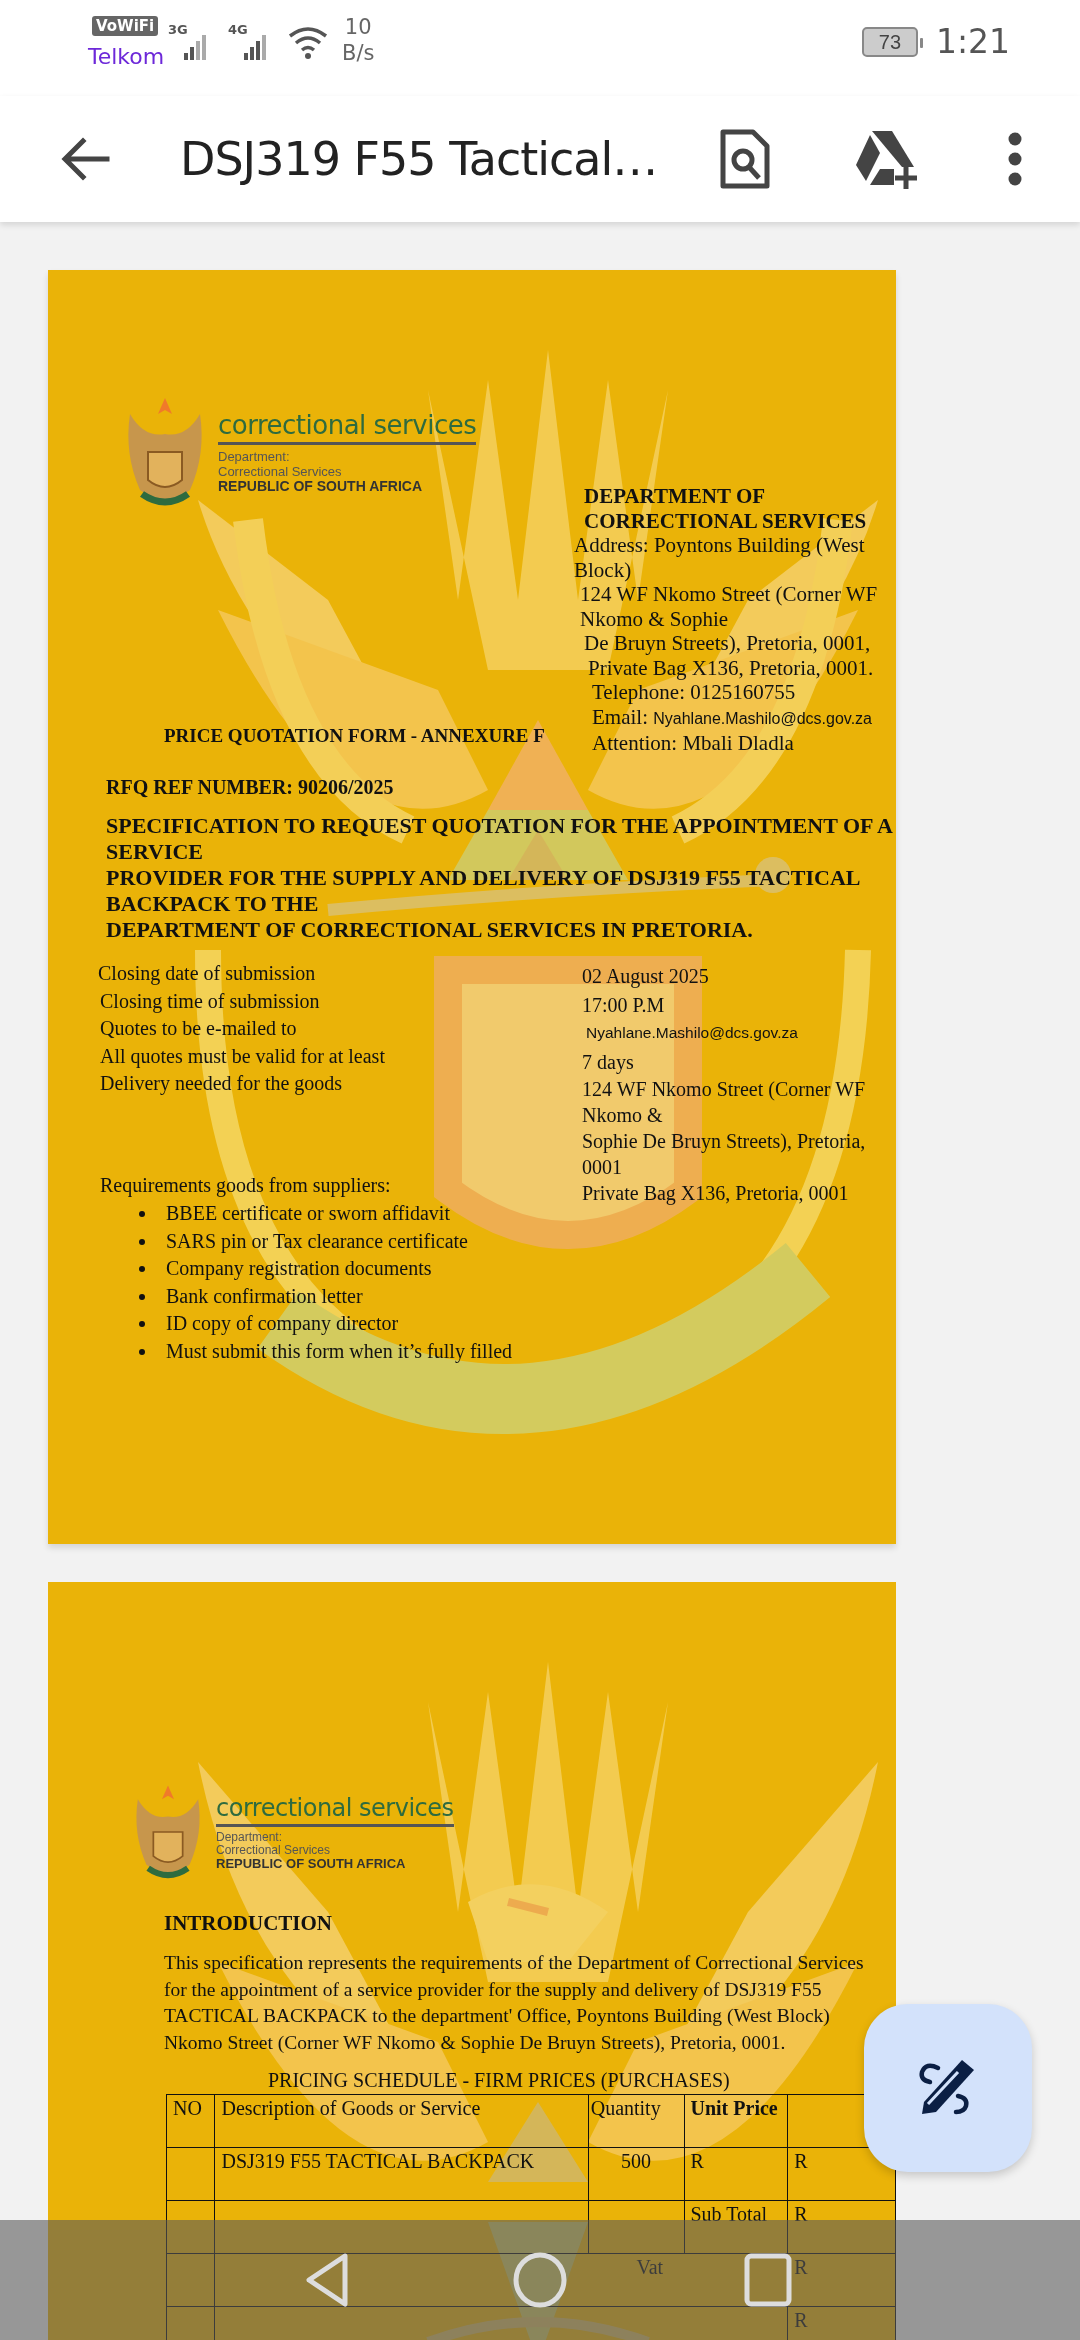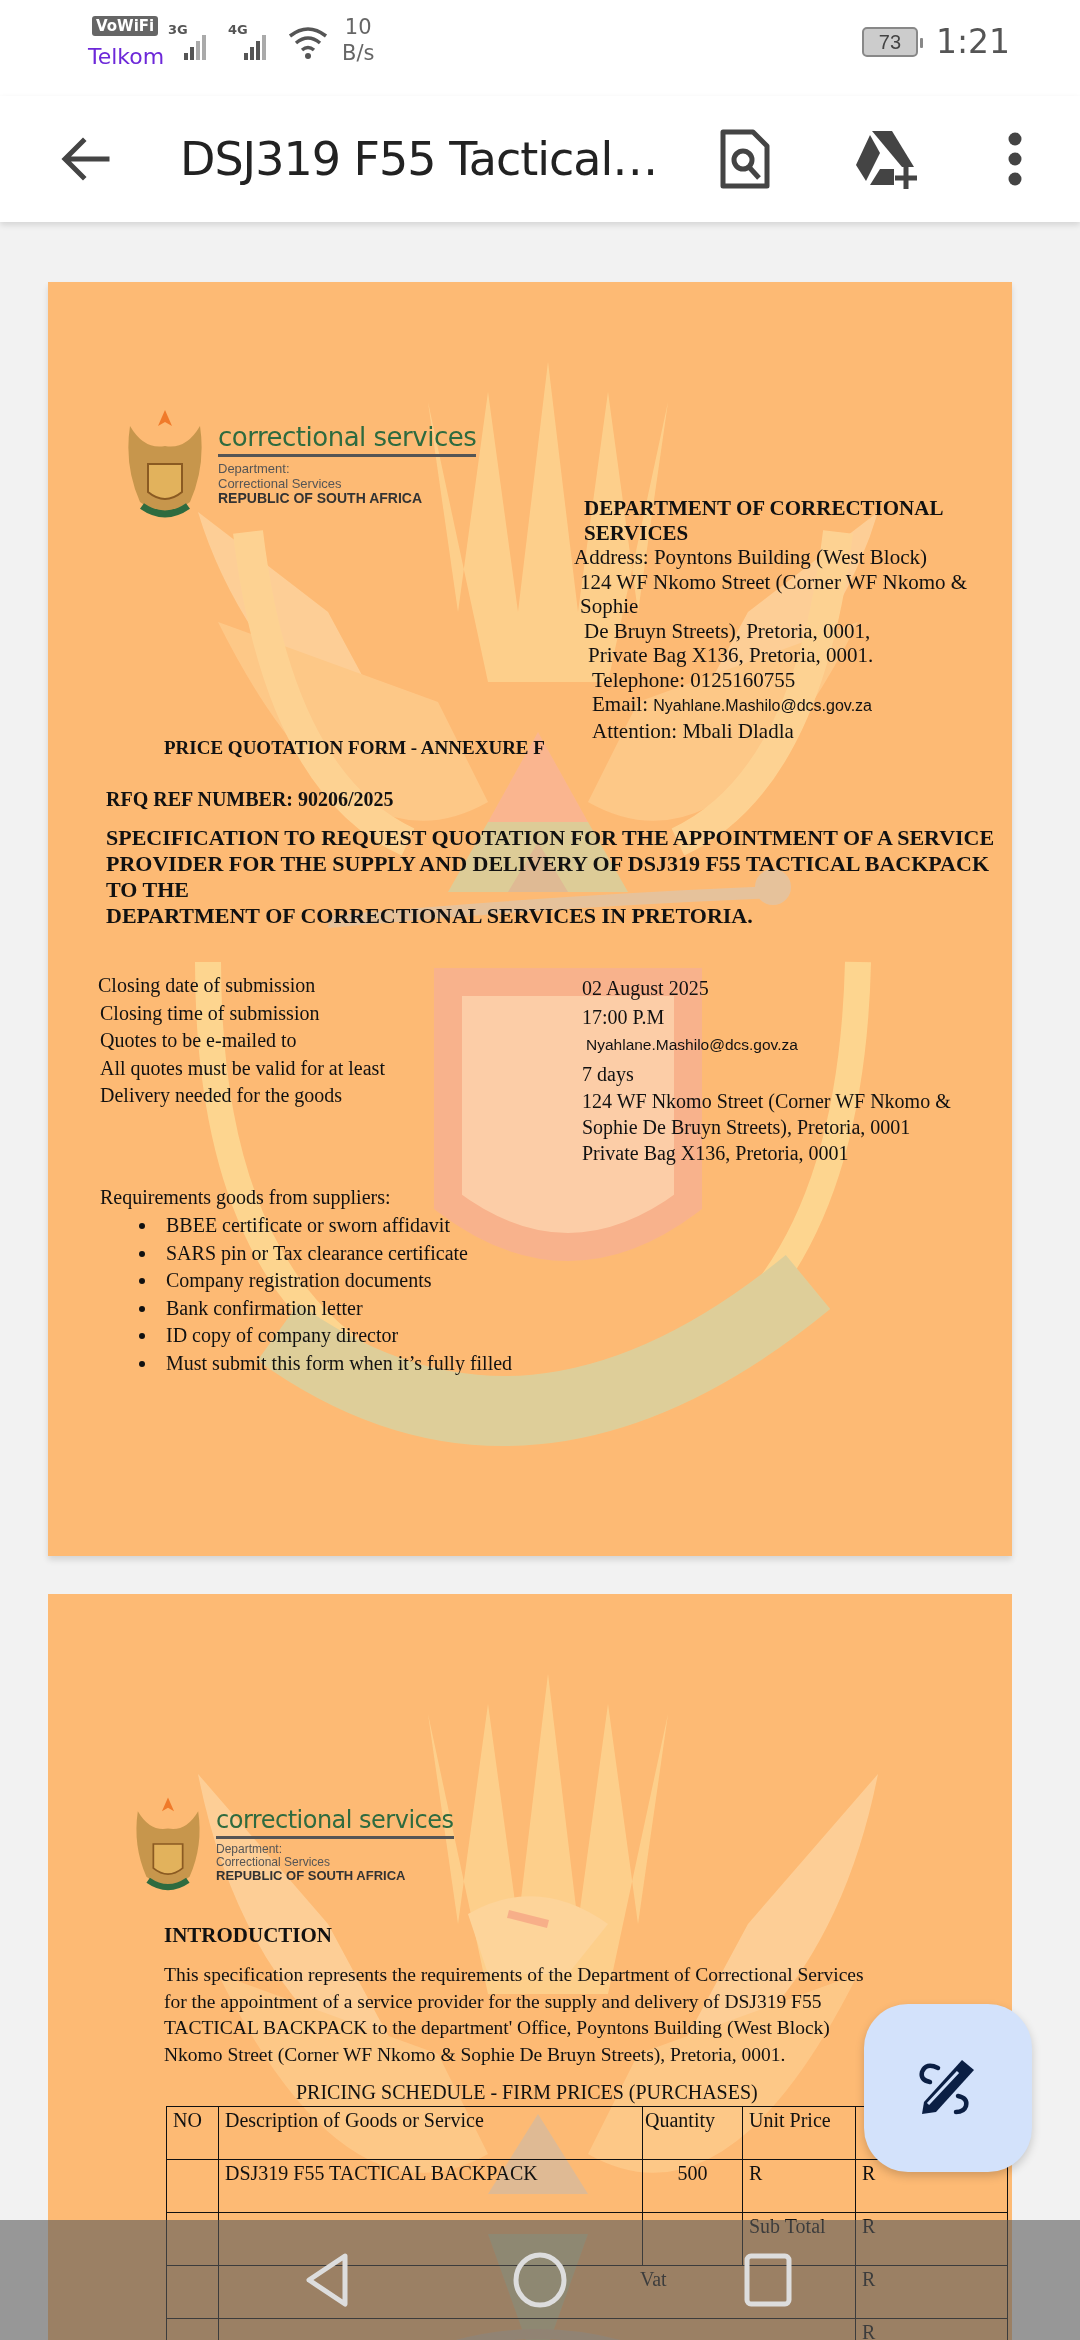--- a/index.html
+++ b/index.html
@@ -22,21 +22,21 @@
   .battery::after { content: ""; position: absolute; right: -7px; top: 9px; width: 3px; height: 10px; background: #888; border-radius: 1px; }
   .clock { font-size: 33px; color: #555; margin-left: 8px; font-family: "DejaVu Sans", sans-serif; }
 
   
   .app-bar { position: absolute; top: 96px; left: 0; width: 1080px; height: 126px; background: #fff; box-shadow: 0 3px 6px rgba(0,0,0,0.12); z-index: 5; }
   .back-btn { position: absolute; left: 50px; top: 30px; width: 70px; height: 66px; display: flex; align-items: center; justify-content: center; }
   .doc-title { position: absolute; left: 180px; top: 30px; width: 490px; font-size: 46px; color: #222; white-space: nowrap; overflow: hidden; text-overflow: ellipsis; line-height: 66px; font-family: "DejaVu Sans", sans-serif; letter-spacing: -1px; }
   .icon-btn { position: absolute; top: 28px; width: 70px; height: 70px; display: flex; align-items: center; justify-content: center; }
 
   
-  .page { position: absolute; left: 48px; width: 964px; background: #fdba74; overflow: hidden; margin-top: 12px; }
+  .page { position: absolute; left: 48px; width: 848px; background: #eab308; overflow: hidden; }
   .page1 { top: 270px; height: 1274px; box-shadow: 0 4px 6px rgba(0,0,0,0.12); }
   .page2 { top: 1582px; height: 800px; }
   .watermark { position: absolute; left: 0; top: 0; width: 984px; height: 1274px; pointer-events: none; }
 
   .logo { position: absolute; display: flex; align-items: center; }
   .crest { width: 90px; height: 116px; }
   .logo-text { margin-left: 8px; }
   .logo-main { font-family: "DejaVu Sans", sans-serif; font-size: 26px; color: #2e6b3f; border-bottom: 3px solid #555; padding-bottom: 2px; letter-spacing: -0.5px; }
   .logo-sub { font-size: 13px; color: #555; line-height: 15px; margin-top: 4px; }
   .logo-sub b { color: #333; font-size: 14px; }
@@ -251,29 +251,29 @@
     </div>
   </div>
 
   <div class="t bold" style="left:116px;top:329px;font-size:21px;">INTRODUCTION</div>
   <div class="t" style="left:116px;top:368px;line-height:26.5px;font-size:19.5px;">
     <div>This specification represents the requirements of the Department of Correctional Services</div>
     <div>for the appointment of a service provider for the supply and delivery of DSJ319 F55</div>
     <div>TACTICAL BACKPACK to the department' Office, Poyntons Building (West Block)</div>
     <div>Nkomo Street (Corner WF Nkomo &amp; Sophie De Bruyn Streets), Pretoria, 0001.</div>
   </div>
-  <div class="t" style="left:248px;top:487px;">PRICING SCHEDULE - FIRM PRICES (PURCHASES)</div>
+  <div class="t" style="left:220px;top:487px;">PRICING SCHEDULE - FIRM PRICES (PURCHASES)</div>
 
   <table class="price">
     <tbody>
         <tr>
       <td style="width:52px;">NO</td>
       <td style="width:424px;">Description of Goods or Service</td>
       <td style="width:100px;padding:2px 2px;">Quantity</td>
-      <td style="width:113px;">Unit Price</td>
+      <td style="width:113px;font-weight:bold;">Unit Price</td>
       <td style="width:152px;"></td>
     </tr>
     <tr>
       <td></td>
       <td>DSJ319 F55 TACTICAL BACKPACK</td>
       <td style="text-align:center;">500</td>
       <td>R</td>
       <td>R</td>
     </tr>
     <tr>

